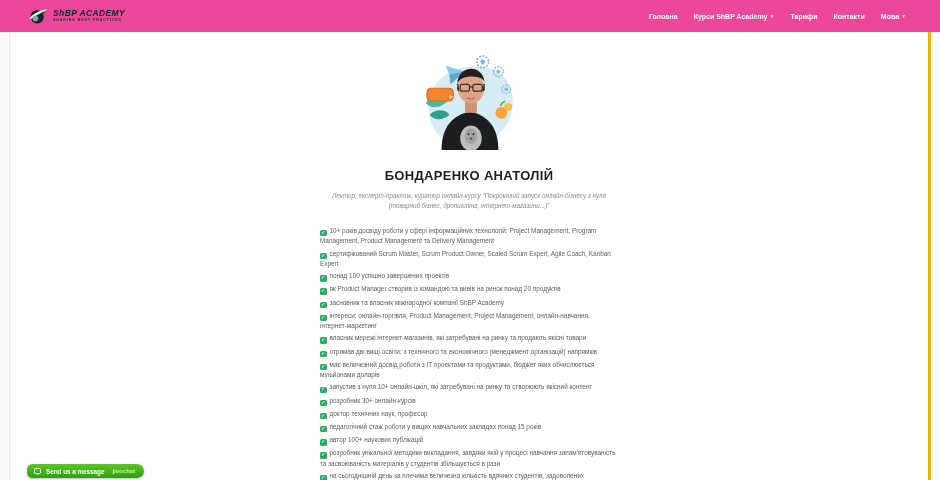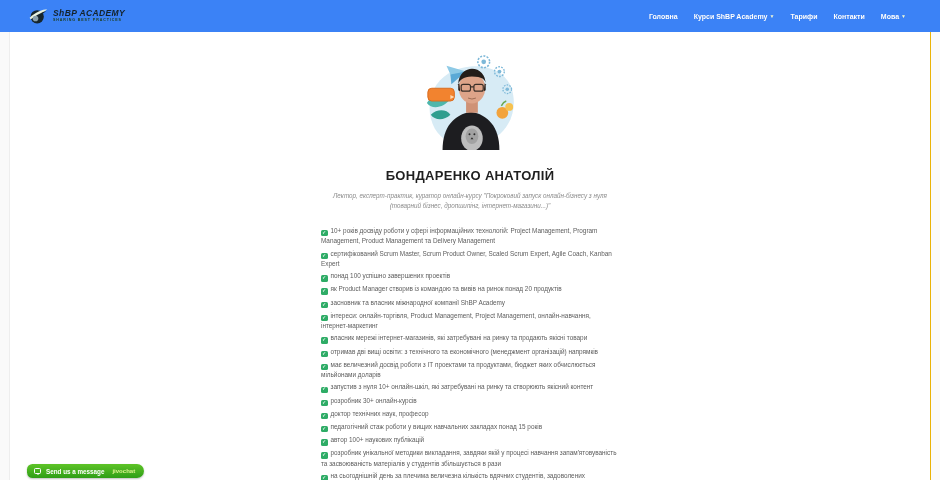--- a/index.html
+++ b/index.html
@@ -1,34 +1,34 @@
 <!DOCTYPE html>
 <html><head>
 <meta charset="utf-8">
 <style>
   * { margin:0; padding:0; box-sizing:border-box; }
   html,body { width:940px; height:480px; overflow:hidden;
     font-family:"Liberation Sans", sans-serif; background:#fafafa; }
 
   
-  .topbar { height:32px; background:#3b82f6; display:flex; align-items:center;
+  .topbar { height:32px; background:#ec4899; display:flex; align-items:center;
     justify-content:space-between; padding:0 34px 0 28px; }
   .logo { display:flex; align-items:center; gap:5px; cursor:pointer; }
   .logo-icon { width:20px; height:20px; }
   .logo-txt { display:flex; flex-direction:column; line-height:1; }
   .logo-title { font-size:8.5px; font-weight:bold; color:#14232b; letter-spacing:.4px; font-style:italic; }
   .logo-tag { font-size:3.6px; font-weight:bold; color:#1d3b14; letter-spacing:.9px; margin-top:1.5px; }
   .nav { display:flex; align-items:center; gap:16px; }
   .nav-item { font-size:7px; font-weight:bold; color:#ffffff; cursor:pointer;
     display:flex; align-items:center; gap:2px; text-shadow:0 0 1px rgba(0,0,0,.08); }
   .chev { font-size:5px; color:#eaf6da; }
 
   
   .page { margin:0 9px; background:#ffffff; border-left:1px solid #eeeeee;
-    border-right:1px solid #eab308; height:448px; padding-top:20px; }
+    border-right:3px solid #eab308; height:448px; padding-top:20px; }
   .photo-wrap { width:100px; height:98px; margin:0 auto; border-radius:6px; overflow:hidden; }
   .name { margin-top:18px; text-align:center; font-size:13px; font-weight:bold;
     color:#1f1f1f; letter-spacing:.3px; }
   .subtitle { width:300px; margin:8px auto 0; text-align:center; font-style:italic;
     font-size:6.3px; color:#8a8a8a; line-height:1.65; }
   .facts { width:298px; margin:14px auto 0; list-style:none; }
   .facts li { font-size:6.4px; color:#5c5c5c; line-height:1.5; margin-bottom:2.6px; }
   .check { display:inline-flex; width:6.5px; height:6.5px; background:#2eac66;
     border-radius:1.6px; align-items:center; justify-content:center;
     margin-right:3px; vertical-align:-1px; }

